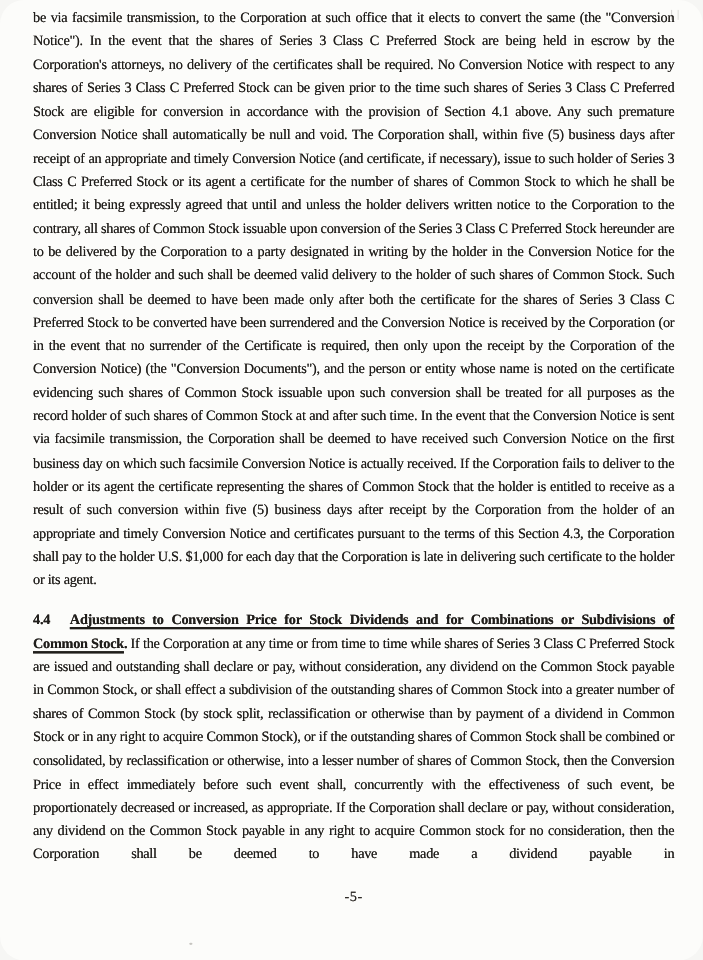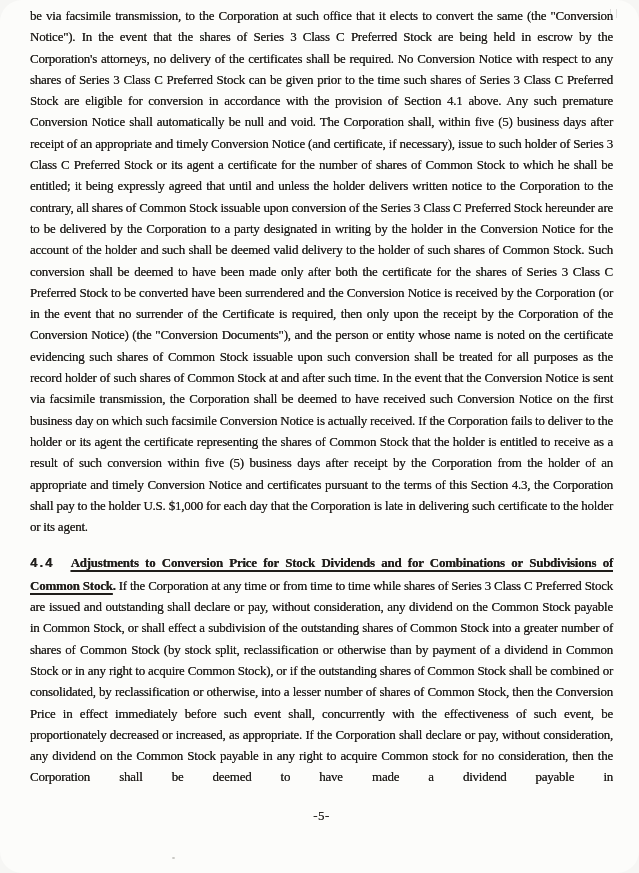--- a/index.html
+++ b/index.html
@@ -31,21 +31,20 @@
   .para {
     margin: 0;
     padding: 0;
   }
   .section-para {
     margin-top: 15px;
     text-align-last: justify;
   }
   .sec-num {
     font-weight: bold;
-    font-family: Liberation Mono, monospace;
   }
   .tab {
     display: inline-block;
     width: 18px;
   }
   .sec-heading {
     font-weight: bold;
     text-decoration: underline;
     text-decoration-thickness: 1.6px;
     text-underline-offset: 2.5px;

